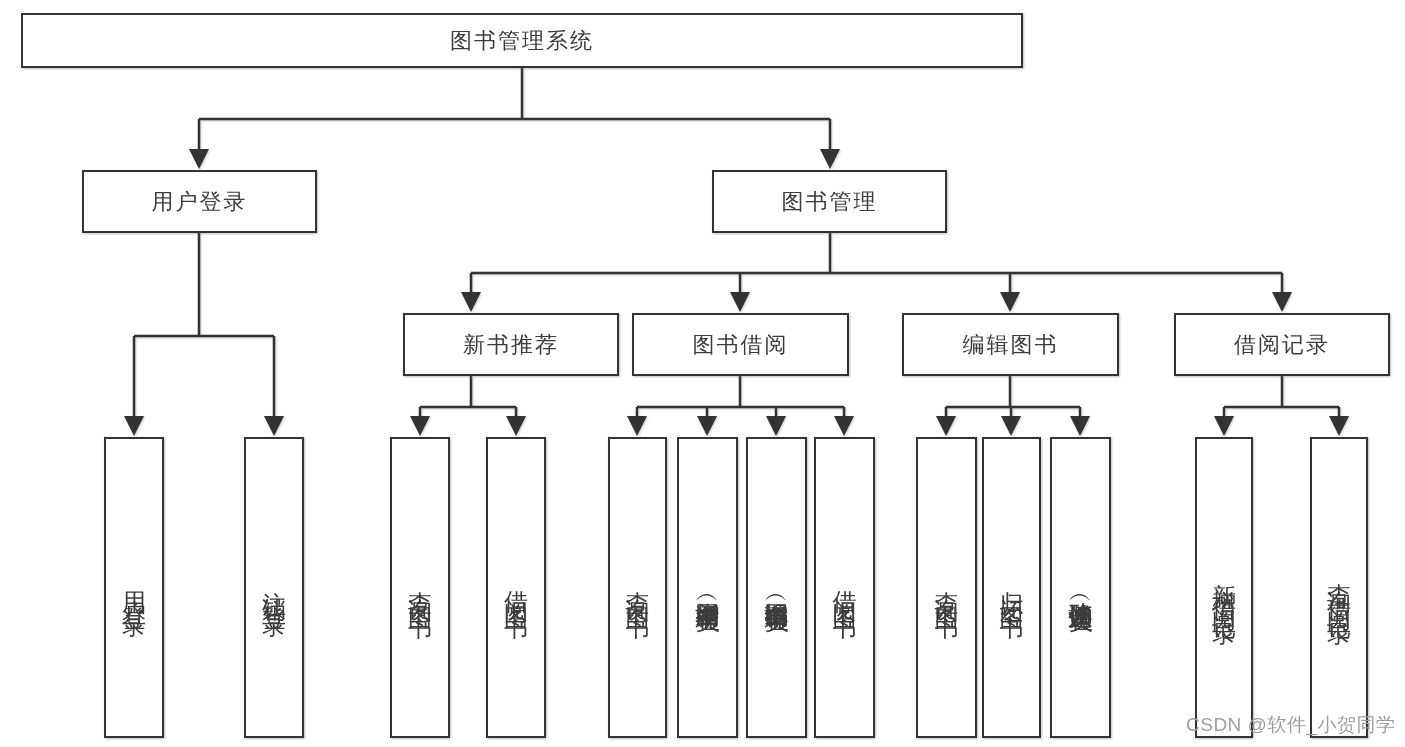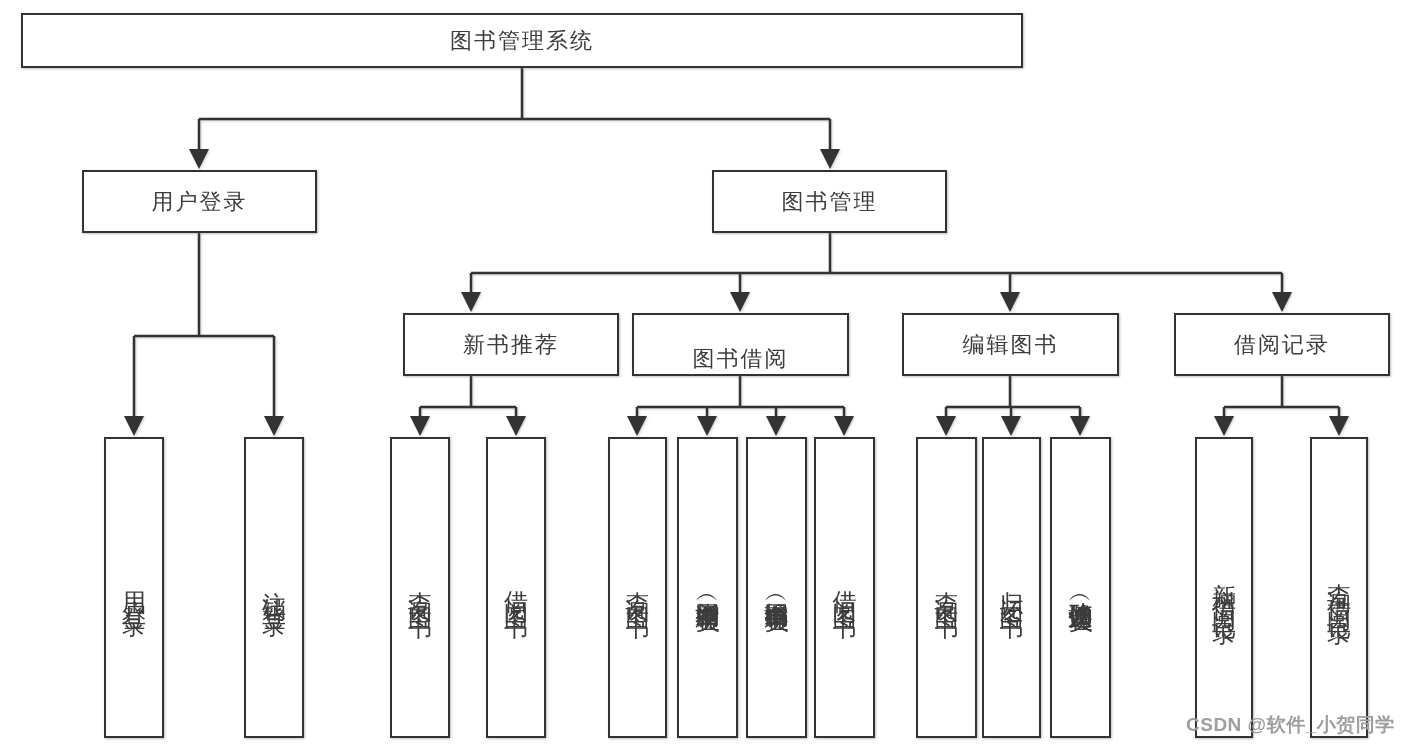--- a/index.html
+++ b/index.html
@@ -45,21 +45,20 @@
   .leaf.tight span {
     letter-spacing: 1px;
   }
   .watermark {
     position: absolute;
     left: 1186px;
     top: 712px;
     font-size: 19px;
     letter-spacing: 0.5px;
     color: #9e9e9e;
-    font-weight: bold;
   }
 </style>
 </head>
 <body>
 
 <div class="canvas">
 
   <svg class="wires" width="1405" height="747" viewBox="0 0 1405 747">
     <defs>
       <marker id="arrow" viewBox="0 0 10 10" refX="8" refY="5" markerUnits="userSpaceOnUse" markerWidth="26" markerHeight="20" orient="auto">
@@ -105,21 +104,21 @@
   <div class="node" style="left:82px; top:170px; width:235px; height:63px;">
     <span>用户登录</span>
   </div>
   <div class="node" style="left:712px; top:170px; width:235px; height:63px;">
     <span>图书管理</span>
   </div>
 
   <div class="node" style="left:363px; top:313px; width:216px; height:63px;margin-left:40px;">
     <span>新书推荐</span>
   </div>
-  <div class="node" style="left:632px; top:313px; width:217px; height:63px;align-items:flex-end;">
+  <div class="node" style="left:632px; top:313px; width:217px; height:63px;">
     <span>图书借阅</span>
   </div>
   <div class="node" style="left:902px; top:313px; width:217px; height:63px;">
     <span>编辑图书</span>
   </div>
   <div class="node" style="left:1174px; top:313px; width:216px; height:63px;">
     <span>借阅记录</span>
   </div>
 
   <div class="node leaf" style="left:104px; top:437px; width:60px; height:301px;">

